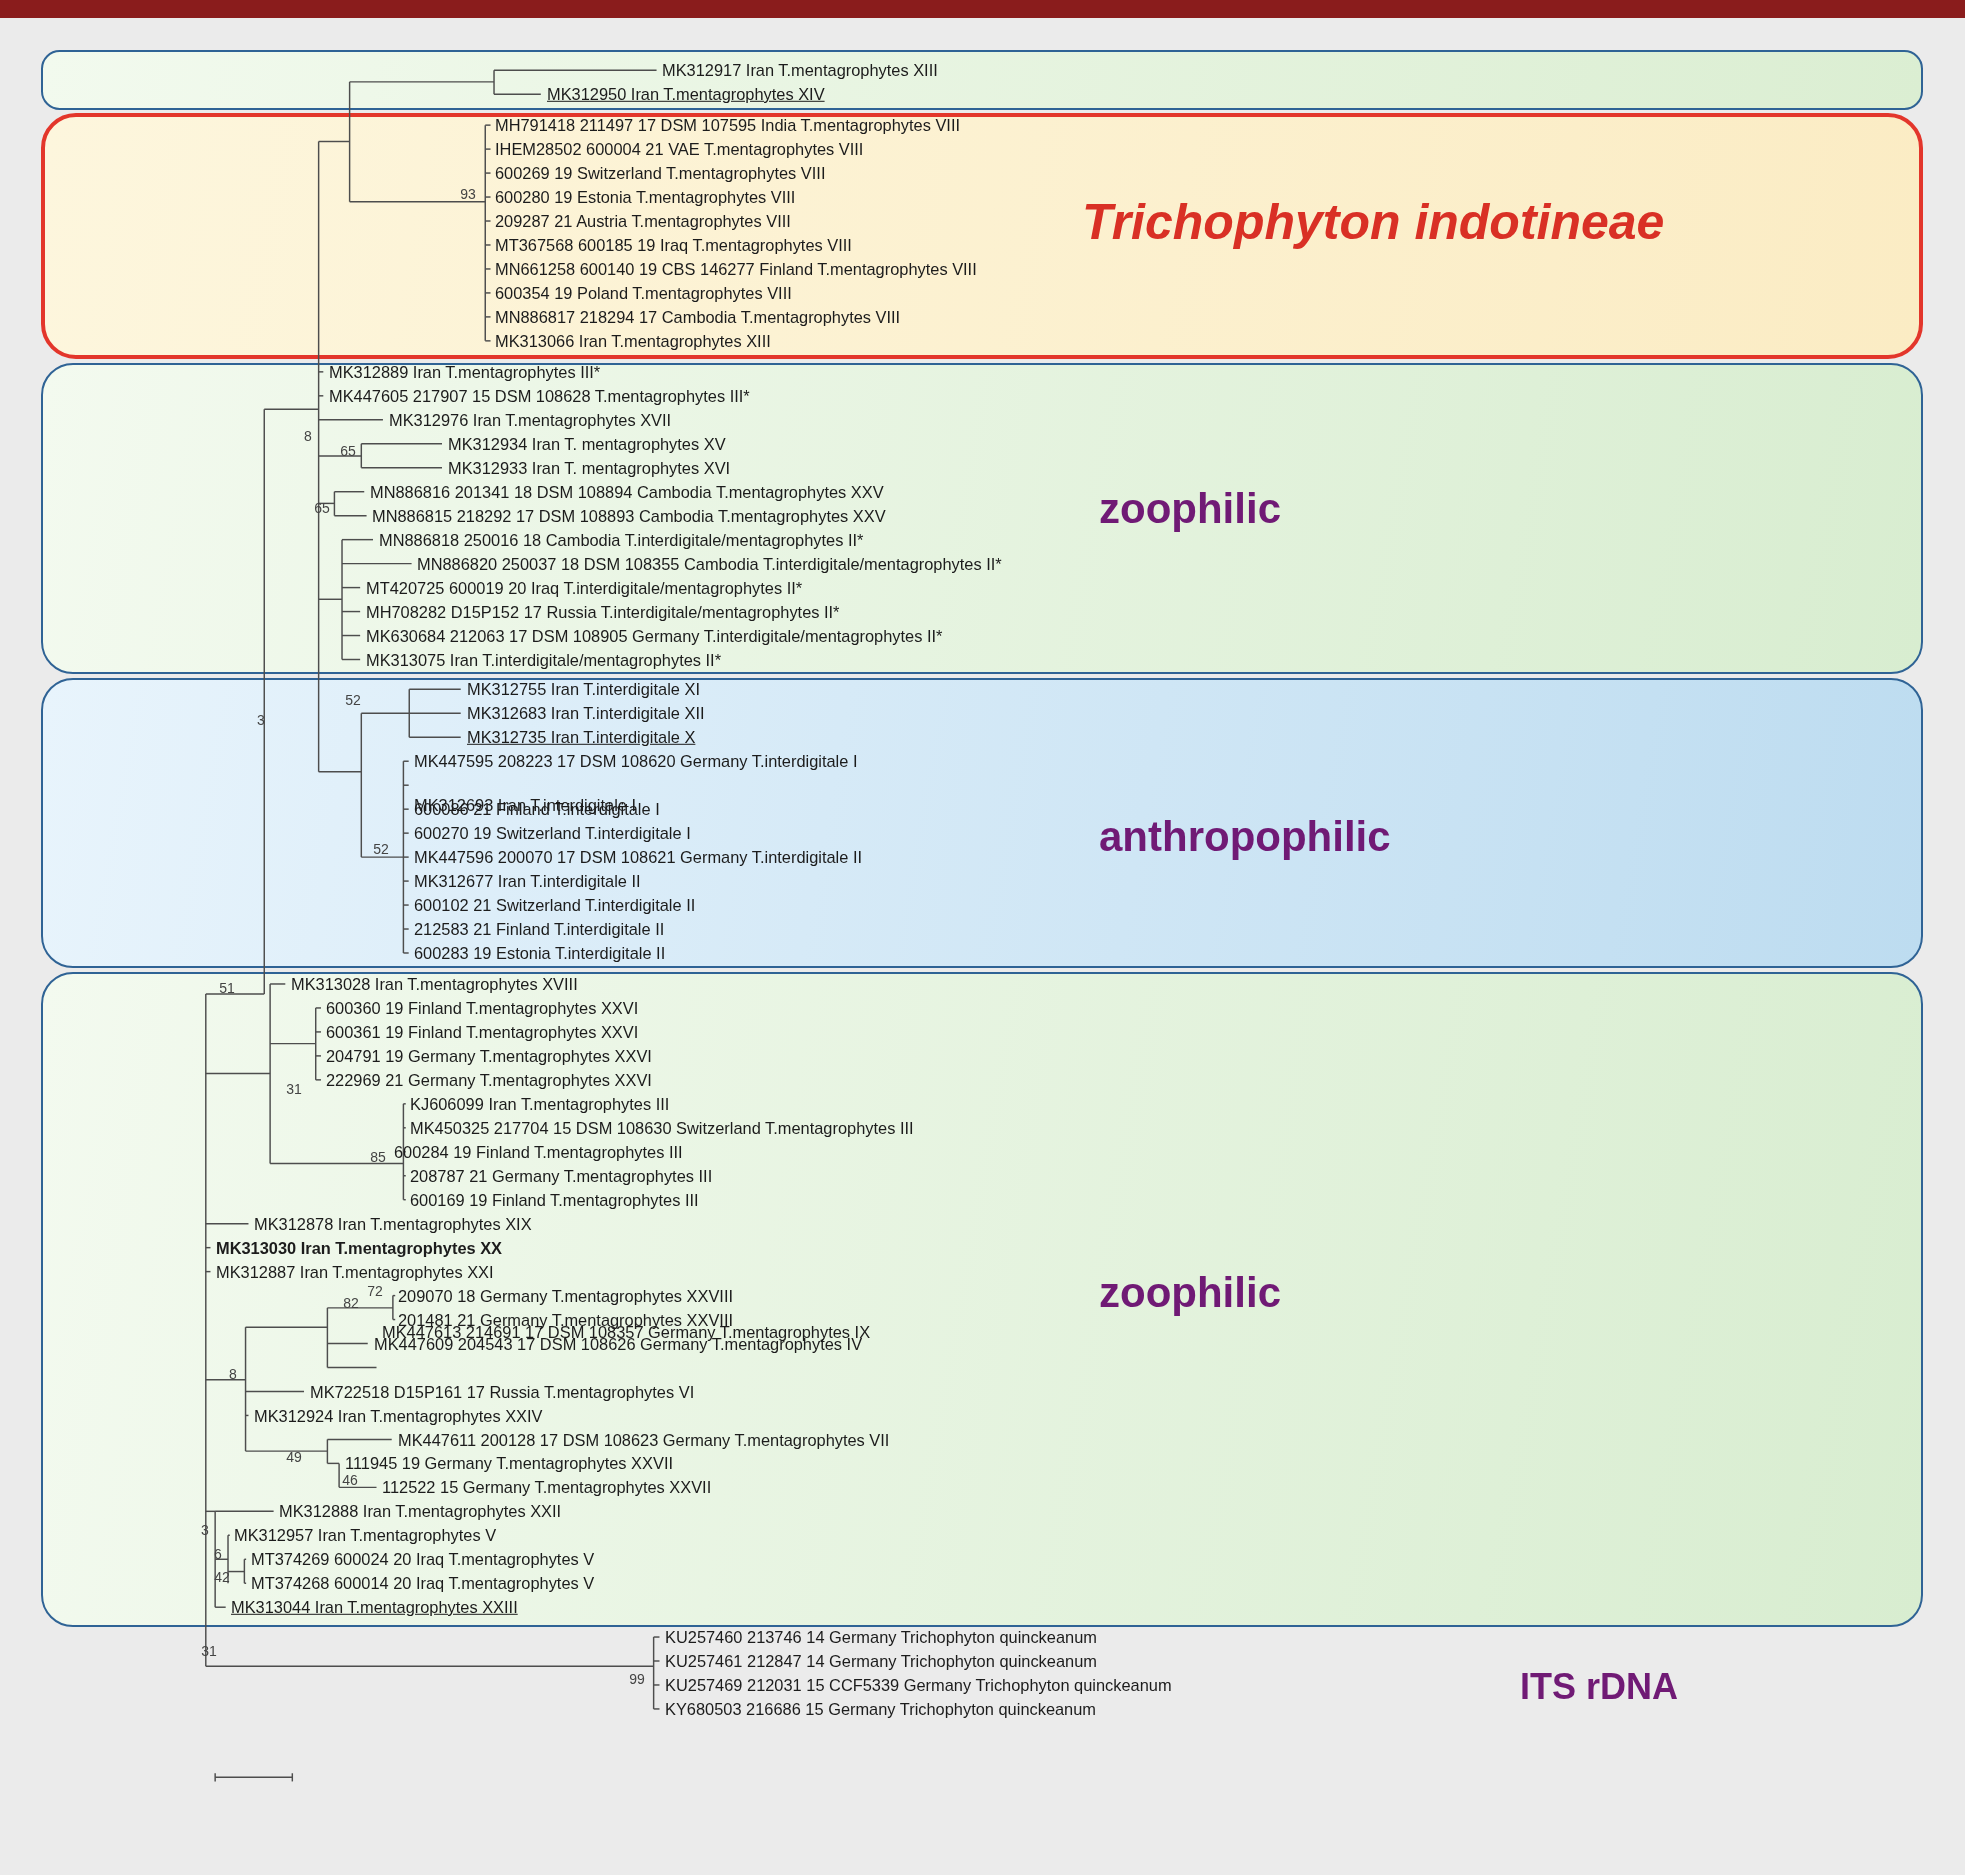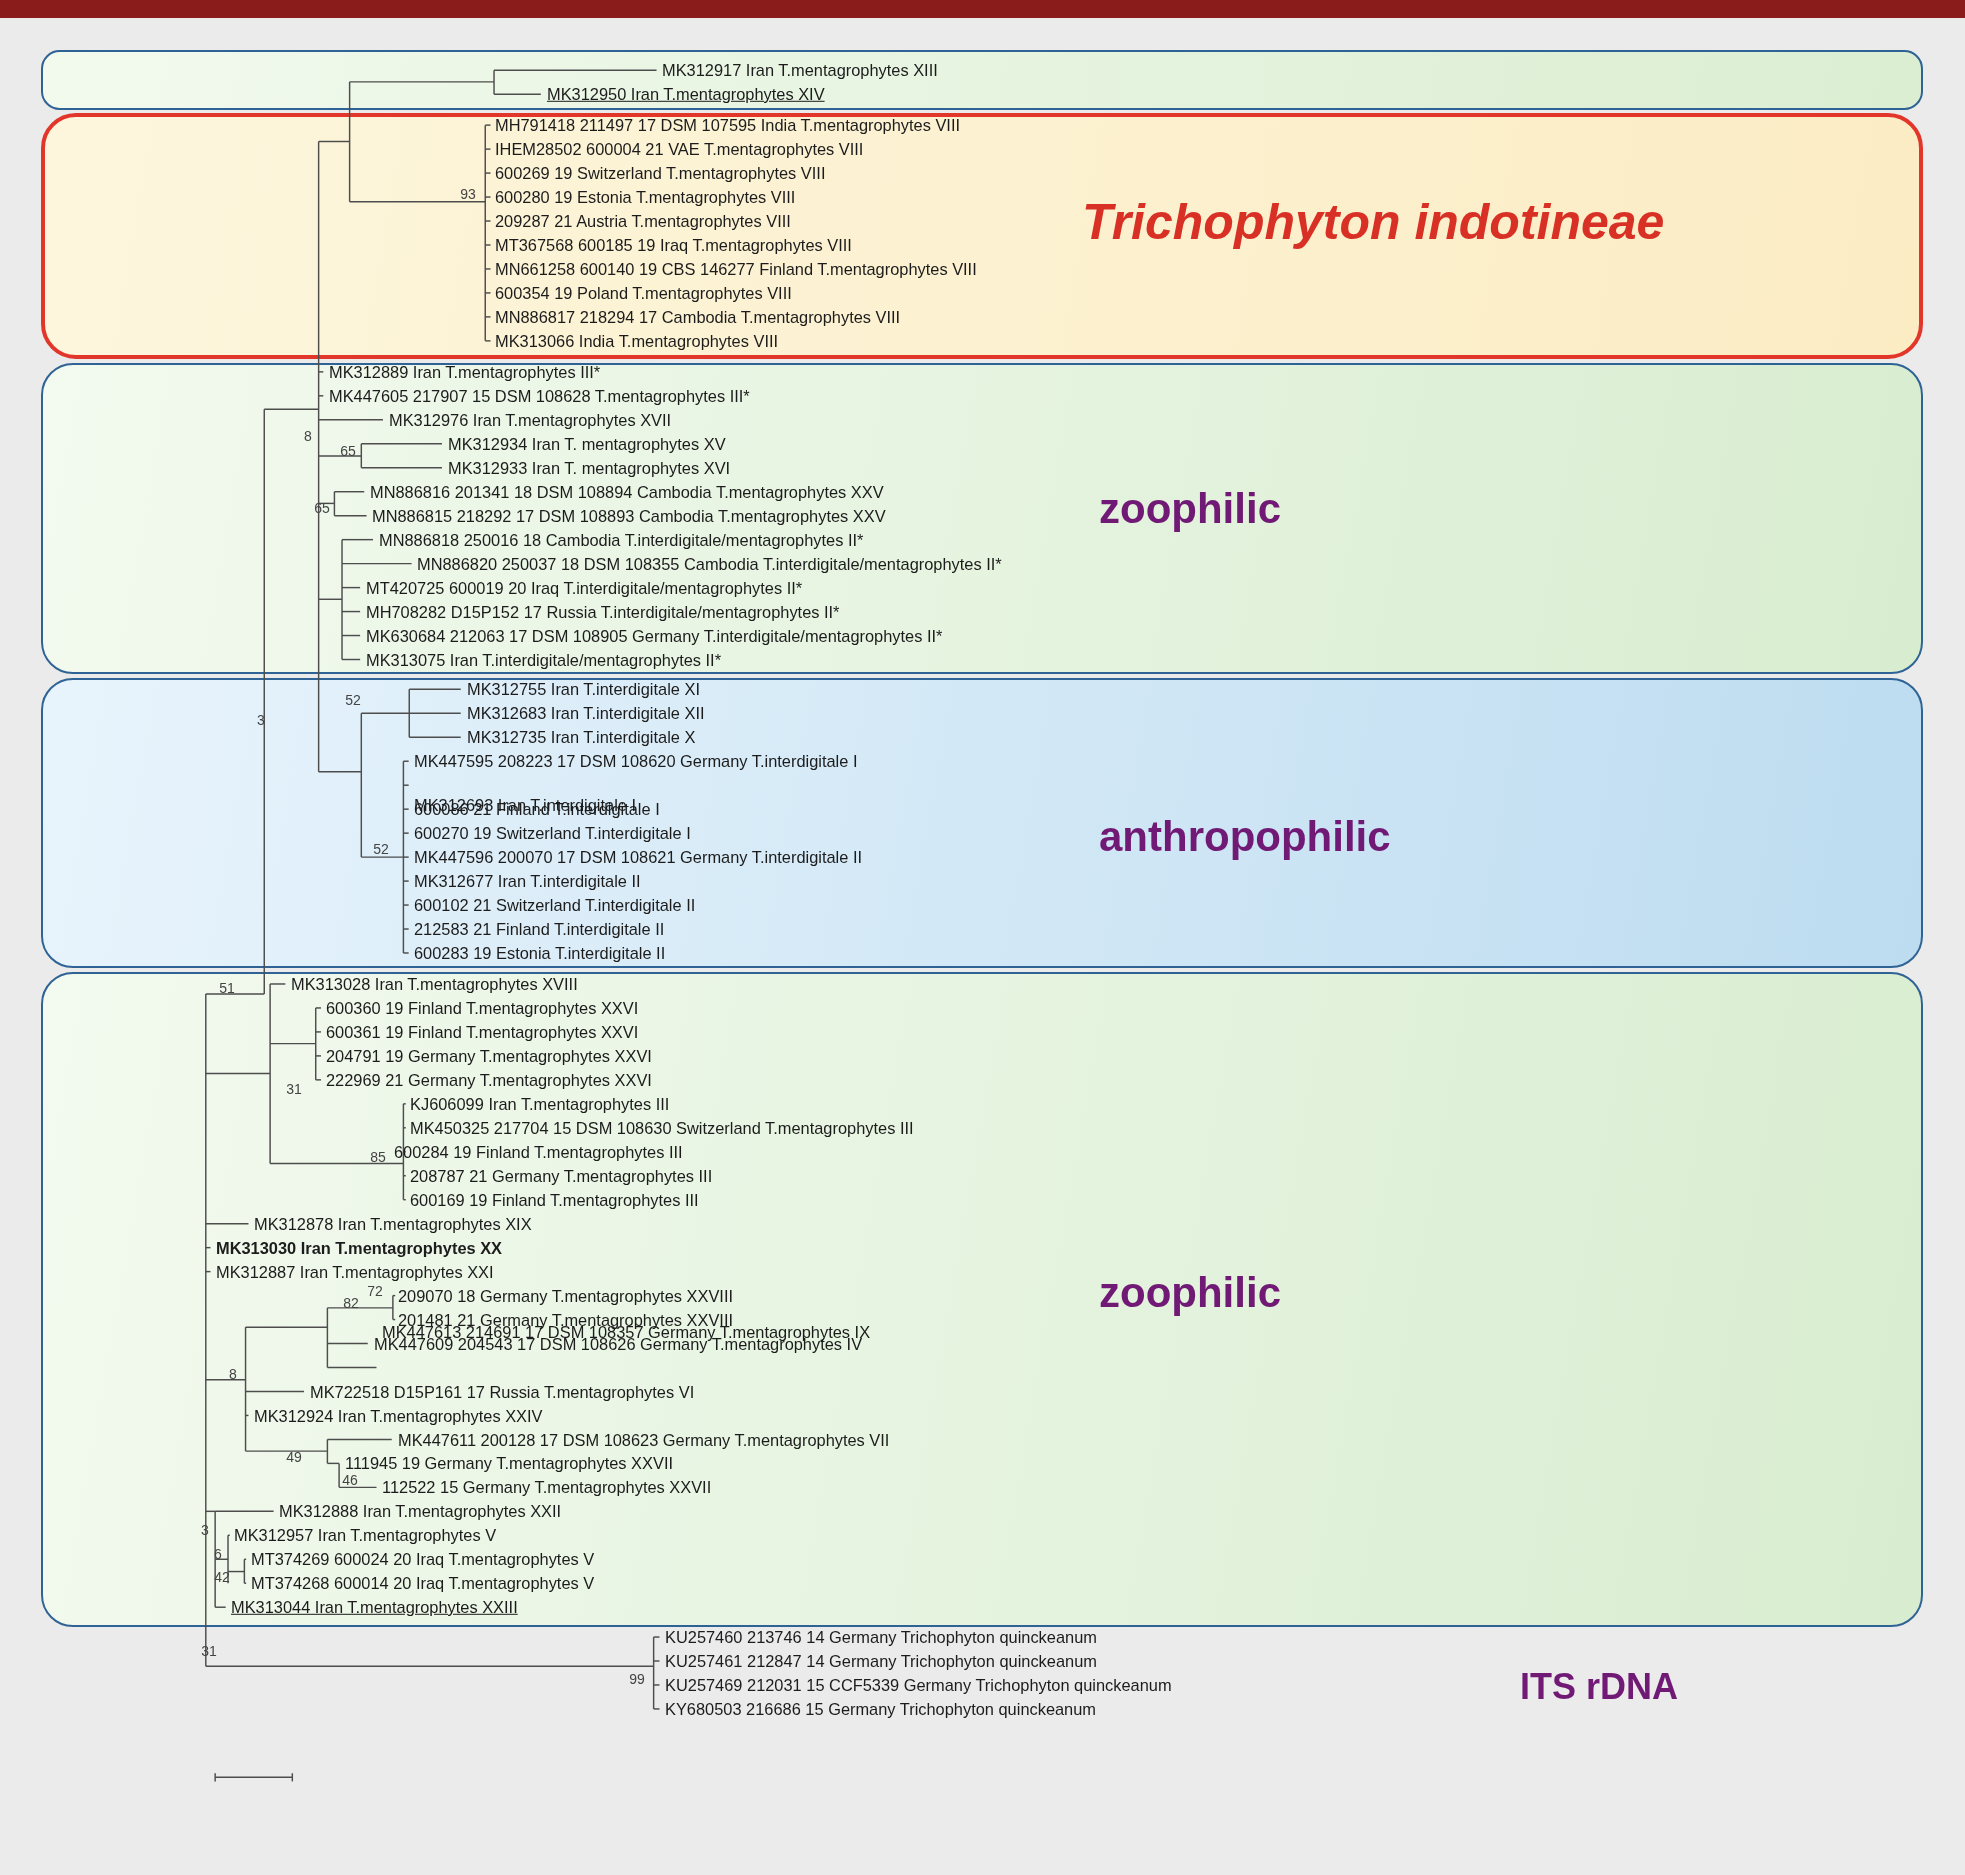--- a/index.html
+++ b/index.html
@@ -177,37 +177,37 @@
       <div class="taxon u" style="left: 547px; top: 94px;">MK312950 Iran T.mentagrophytes XIV</div>
       <div class="taxon" style="left: 495px; top: 125px;">MH791418 211497 17 DSM 107595 India T.mentagrophytes VIII</div>
       <div class="taxon" style="left: 495px; top: 149px;">IHEM28502 600004 21 VAE T.mentagrophytes VIII</div>
       <div class="taxon" style="left: 495px; top: 173px;">600269 19 Switzerland T.mentagrophytes VIII</div>
       <div class="taxon" style="left: 495px; top: 197px;">600280 19 Estonia T.mentagrophytes VIII</div>
       <div class="taxon" style="left: 495px; top: 221px;">209287 21 Austria T.mentagrophytes VIII</div>
       <div class="taxon" style="left: 495px; top: 245px;">MT367568 600185 19 Iraq T.mentagrophytes VIII</div>
       <div class="taxon" style="left: 495px; top: 269px;">MN661258 600140 19 CBS 146277 Finland T.mentagrophytes VIII</div>
       <div class="taxon" style="left: 495px; top: 293px;">600354 19 Poland T.mentagrophytes VIII</div>
       <div class="taxon" style="left: 495px; top: 317px;">MN886817 218294 17 Cambodia T.mentagrophytes VIII</div>
-      <div class="taxon" style="left: 495px; top: 341px;">MK313066 India T.mentagrophytes VIII</div>
+      <div class="taxon" style="left: 495px; top: 341px;">MK313066 Iran T.mentagrophytes XIII</div>
       <div class="taxon" style="left: 329px; top: 372px;">MK312889 Iran T.mentagrophytes III*</div>
       <div class="taxon" style="left: 329px; top: 396px;">MK447605 217907 15 DSM 108628 T.mentagrophytes III*</div>
       <div class="taxon" style="left: 389px; top: 420px;">MK312976 Iran T.mentagrophytes XVII</div>
       <div class="taxon" style="left: 448px; top: 444px;">MK312934 Iran T. mentagrophytes XV</div>
       <div class="taxon" style="left: 448px; top: 468px;">MK312933 Iran T. mentagrophytes XVI</div>
       <div class="taxon" style="left: 370px; top: 492px;">MN886816 201341 18 DSM 108894 Cambodia T.mentagrophytes XXV</div>
       <div class="taxon" style="left: 372px; top: 516px;">MN886815 218292 17 DSM 108893 Cambodia T.mentagrophytes XXV</div>
       <div class="taxon" style="left: 379px; top: 540px;">MN886818 250016 18 Cambodia T.interdigitale/mentagrophytes II*</div>
       <div class="taxon" style="left: 417px; top: 564px;">MN886820 250037 18 DSM 108355 Cambodia T.interdigitale/mentagrophytes II*</div>
       <div class="taxon" style="left: 366px; top: 588px;">MT420725 600019 20 Iraq T.interdigitale/mentagrophytes II*</div>
       <div class="taxon" style="left: 366px; top: 612px;">MH708282 D15P152 17 Russia T.interdigitale/mentagrophytes II*</div>
       <div class="taxon" style="left: 366px; top: 636px;">MK630684 212063 17 DSM 108905 Germany T.interdigitale/mentagrophytes II*</div>
       <div class="taxon" style="left: 366px; top: 660px;">MK313075 Iran T.interdigitale/mentagrophytes II*</div>
       <div class="taxon" style="left: 467px; top: 689px;">MK312755 Iran T.interdigitale XI</div>
       <div class="taxon" style="left: 467px; top: 713px;">MK312683 Iran T.interdigitale XII</div>
-      <div class="taxon" style="left: 467px; top: 737px;">MK312735 Iran T.interdigitale X</div>
+      <div class="taxon" style="left: 467px; top: 737px; text-decoration: underline;">MK312735 Iran T.interdigitale X</div>
       <div class="taxon" style="left: 414px; top: 761px;">MK447595 208223 17 DSM 108620 Germany T.interdigitale I</div>
       <div class="taxon" style="left: 414px; top: 785px; margin-top: 20px;">MK312693 Iran T.interdigitale I</div>
       <div class="taxon" style="left: 414px; top: 809px;">600086 21 Finland T.interdigitale I</div>
       <div class="taxon" style="left: 414px; top: 833px;">600270 19 Switzerland T.interdigitale I</div>
       <div class="taxon" style="left: 414px; top: 857px;">MK447596 200070 17 DSM 108621 Germany T.interdigitale II</div>
       <div class="taxon" style="left: 414px; top: 881px;">MK312677 Iran T.interdigitale II</div>
       <div class="taxon" style="left: 414px; top: 905px;">600102 21 Switzerland T.interdigitale II</div>
       <div class="taxon" style="left: 414px; top: 929px;">212583 21 Finland T.interdigitale II</div>
       <div class="taxon" style="left: 414px; top: 953px;">600283 19 Estonia T.interdigitale II</div>
       <div class="taxon" style="left: 291px; top: 984px;">MK313028 Iran T.mentagrophytes XVIII</div>

